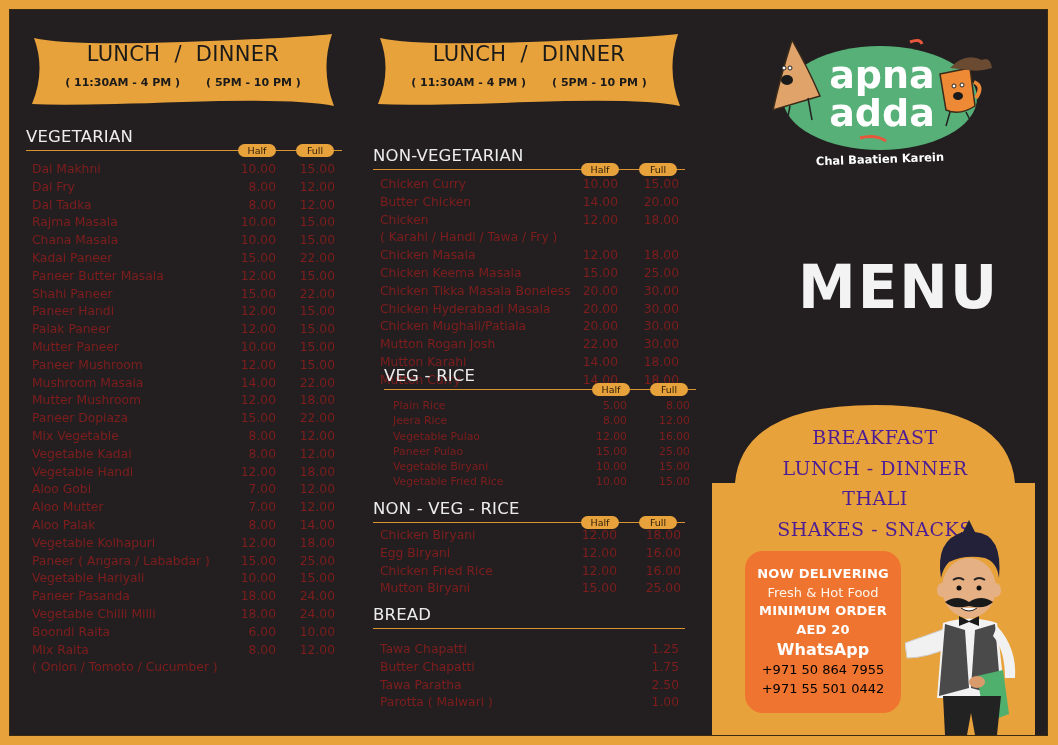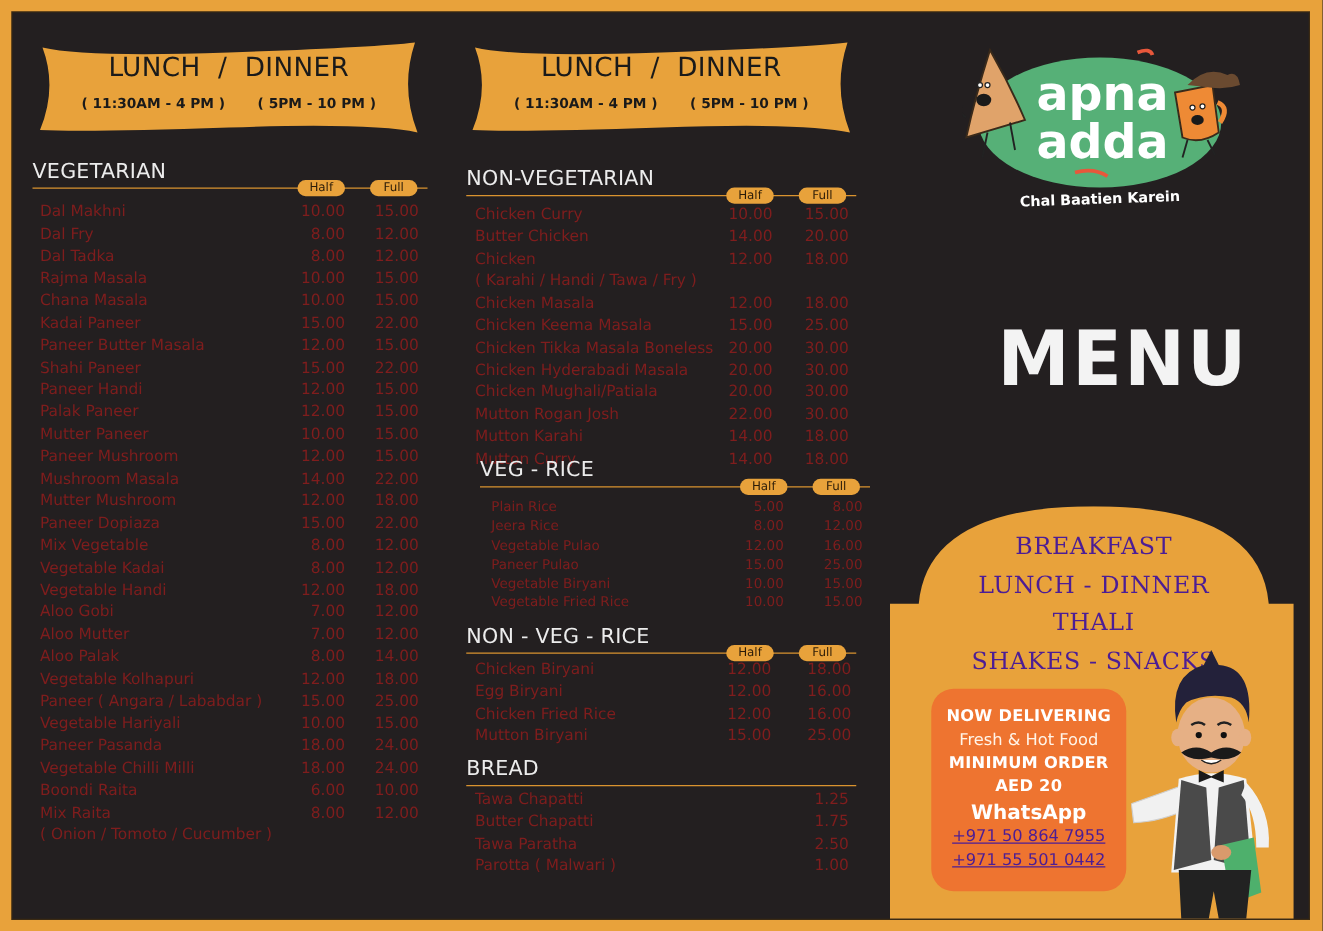--- a/index.html
+++ b/index.html
@@ -33,21 +33,21 @@
   .menu-word { position: absolute; left: 798px; top: 253px; font-family: "DejaVu Sans", sans-serif; font-size: 58px; font-weight: bold; color: #f3f3f3; letter-spacing: 2px; transform: scaleY(1.05); }
 
   .orange-panel { position: absolute; left: 712px; top: 405px; width: 323px; height: 330px; }
   .services { position: absolute; left: 735px; top: 422px; width: 280px; text-align: center; font-family: "DejaVu Serif", serif; font-size: 19px; color: #4c1d95; line-height: 30.5px; letter-spacing: 0.5px; }
 
   .delivery { position: absolute; left: 745px; top: 551px; width: 156px; height: 162px; background: #ee7430; border-radius: 18px; text-align: center; color: #fff; padding-top: 14px; }
   .delivery div { line-height: 18.5px; }
   .d-bold { font-size: 13px; font-weight: bold; letter-spacing: 0.2px; }
   .d-light { font-size: 13px; color: #fff4e8; }
   .d-wa { font-size: 16px; font-weight: bold; line-height: 22px !important; }
-  .d-phone { font-size: 13px; color: #4c1d95; text-decoration: underline; }
+  .d-phone { font-size: 13px; color: #000000; }
 
   .waiter { position: absolute; left: 905px; top: 518px; width: 130px; height: 217px; }
 </style>
 </head>
 <body>
 
 <div class="board"></div>
 
 <div class="banner" style="left:28px;">
   <svg width="310" height="80" viewBox="0 0 310 80">
@@ -228,21 +228,21 @@
         <span class="full" style="left: 253px;">12.00</span>
       </div>
       <div class="row">
         <span class="name">( Onion / Tomoto / Cucumber )</span>
         <span class="half" style="left: 194px;"></span>
         <span class="full" style="left: 253px;"></span>
       </div>
     </div>
 </div>
 
-<div class="section" style="left:373px; top:132px; width:312px;">
+<div class="section" style="left:373px; top:145px; width:312px;">
   <div class="sec-head">
     <span class="sec-title">NON-VEGETARIAN</span>
     <div class="sec-line"></div>
     <span class="pill" style="left:208px;">Half</span>
     <span class="pill" style="left:266px;">Full</span>
   </div>
   <div class="rows" id="nonveg-rows" style="margin-top:10px; margin-left:7px;">
       <div class="row">
         <span class="name">Chicken Curry</span>
         <span class="half" style="left: 188px;">10.00</span>
@@ -376,21 +376,21 @@
         <span class="full" style="left: 251px;">25.00</span>
       </div>
     </div>
 </div>
 
 <div class="section" style="left:373px; top:604px; width:312px;">
   <div class="sec-head">
     <span class="sec-title">BREAD</span>
     <div class="sec-line"></div>
   </div>
-  <div class="rows" id="bread-rows" style="margin-top:6px; margin-left:7px;">
+  <div class="rows" id="bread-rows" style="margin-top:16px; margin-left:7px;">
       <div class="row">
         <span class="name">Tawa Chapatti</span>
         <span class="full" style="left: 249px;">1.25</span>
       </div>
       <div class="row">
         <span class="name">Butter Chapatti</span>
         <span class="full" style="left: 249px;">1.75</span>
       </div>
       <div class="row">
         <span class="name">Tawa Paratha</span>

